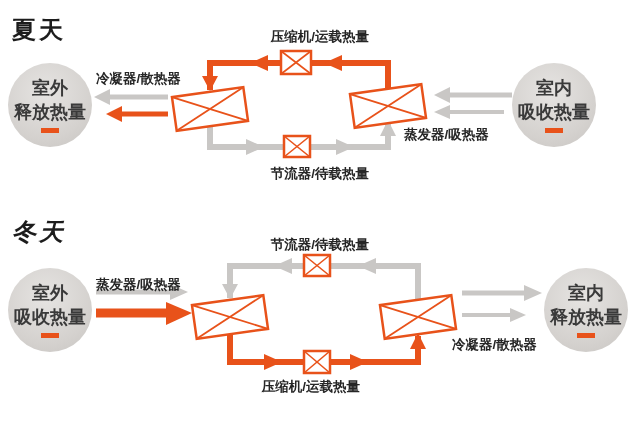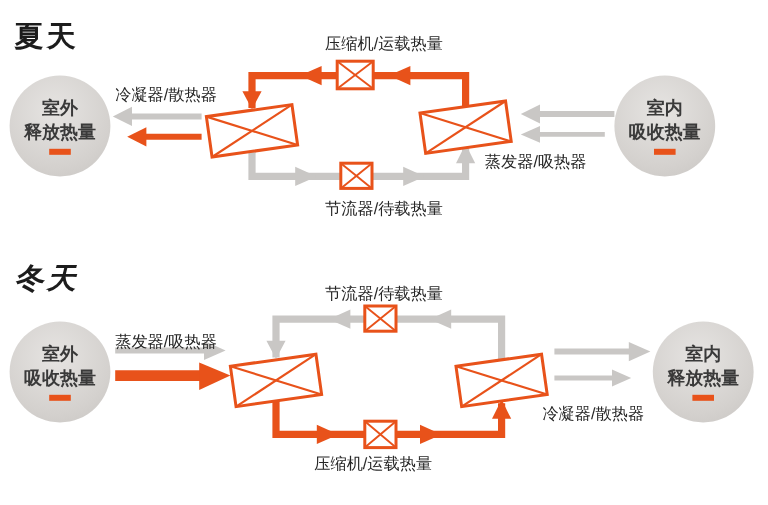--- a/index.html
+++ b/index.html
@@ -7,30 +7,30 @@
   body {
     width:640px; height:421px; position:relative; overflow:hidden;
     font-family:"Liberation Sans", sans-serif;
   }
   .stage { position:absolute; left:0; top:0; width:544px; height:421px; background:#fff; }
   .layer { position:absolute; left:0; }
   .section-title {
     position:absolute; font-size:24px; font-weight:bold; color:#1c1c1c; letter-spacing:3px;
   }
   .lbl {
-    position:absolute; font-size:13.5px; font-weight:normal; color:var(--text-dark);
+    position:absolute; font-size:13.5px; font-weight:bold; color:var(--text-dark);
     white-space:nowrap;
   }
   .lbl.center { text-align:center; }
   .node {
     position:absolute; width:84px; height:84px; border-radius:50%;
     background: radial-gradient(circle at 45% 35%, #e6e4e2 0%, #d4d1ce 65%, #c7c4c1 100%);
     display:flex; flex-direction:column; align-items:center; justify-content:center;
   }
-  .node .t { font-size:15px; font-weight:bold; color:#3a3a3a; line-height:1.3; text-align:center; }
+  .node .t { font-size:18px; font-weight:bold; color:#3a3a3a; line-height:1.3; text-align:center; }
   .node .bar { width:18px; height:5px; background:var(--accent); margin-top:4px; }
 
   svg .pipe-o { stroke:var(--accent);   stroke-width:6; fill:none; }
   svg .pipe-g { stroke:var(--pipe-gray); stroke-width:6; fill:none; }
   svg .head-o { fill:var(--accent); }
   svg .head-g { fill:var(--pipe-gray); }
   svg .shaft-g { stroke:var(--pipe-gray); stroke-width:5; }
   svg .shaft-g-thin { stroke:var(--pipe-gray); stroke-width:4; }
   svg .shaft-o { stroke:var(--accent); stroke-width:5; }
   svg .shaft-o-thick { stroke:var(--accent); stroke-width:9; }

